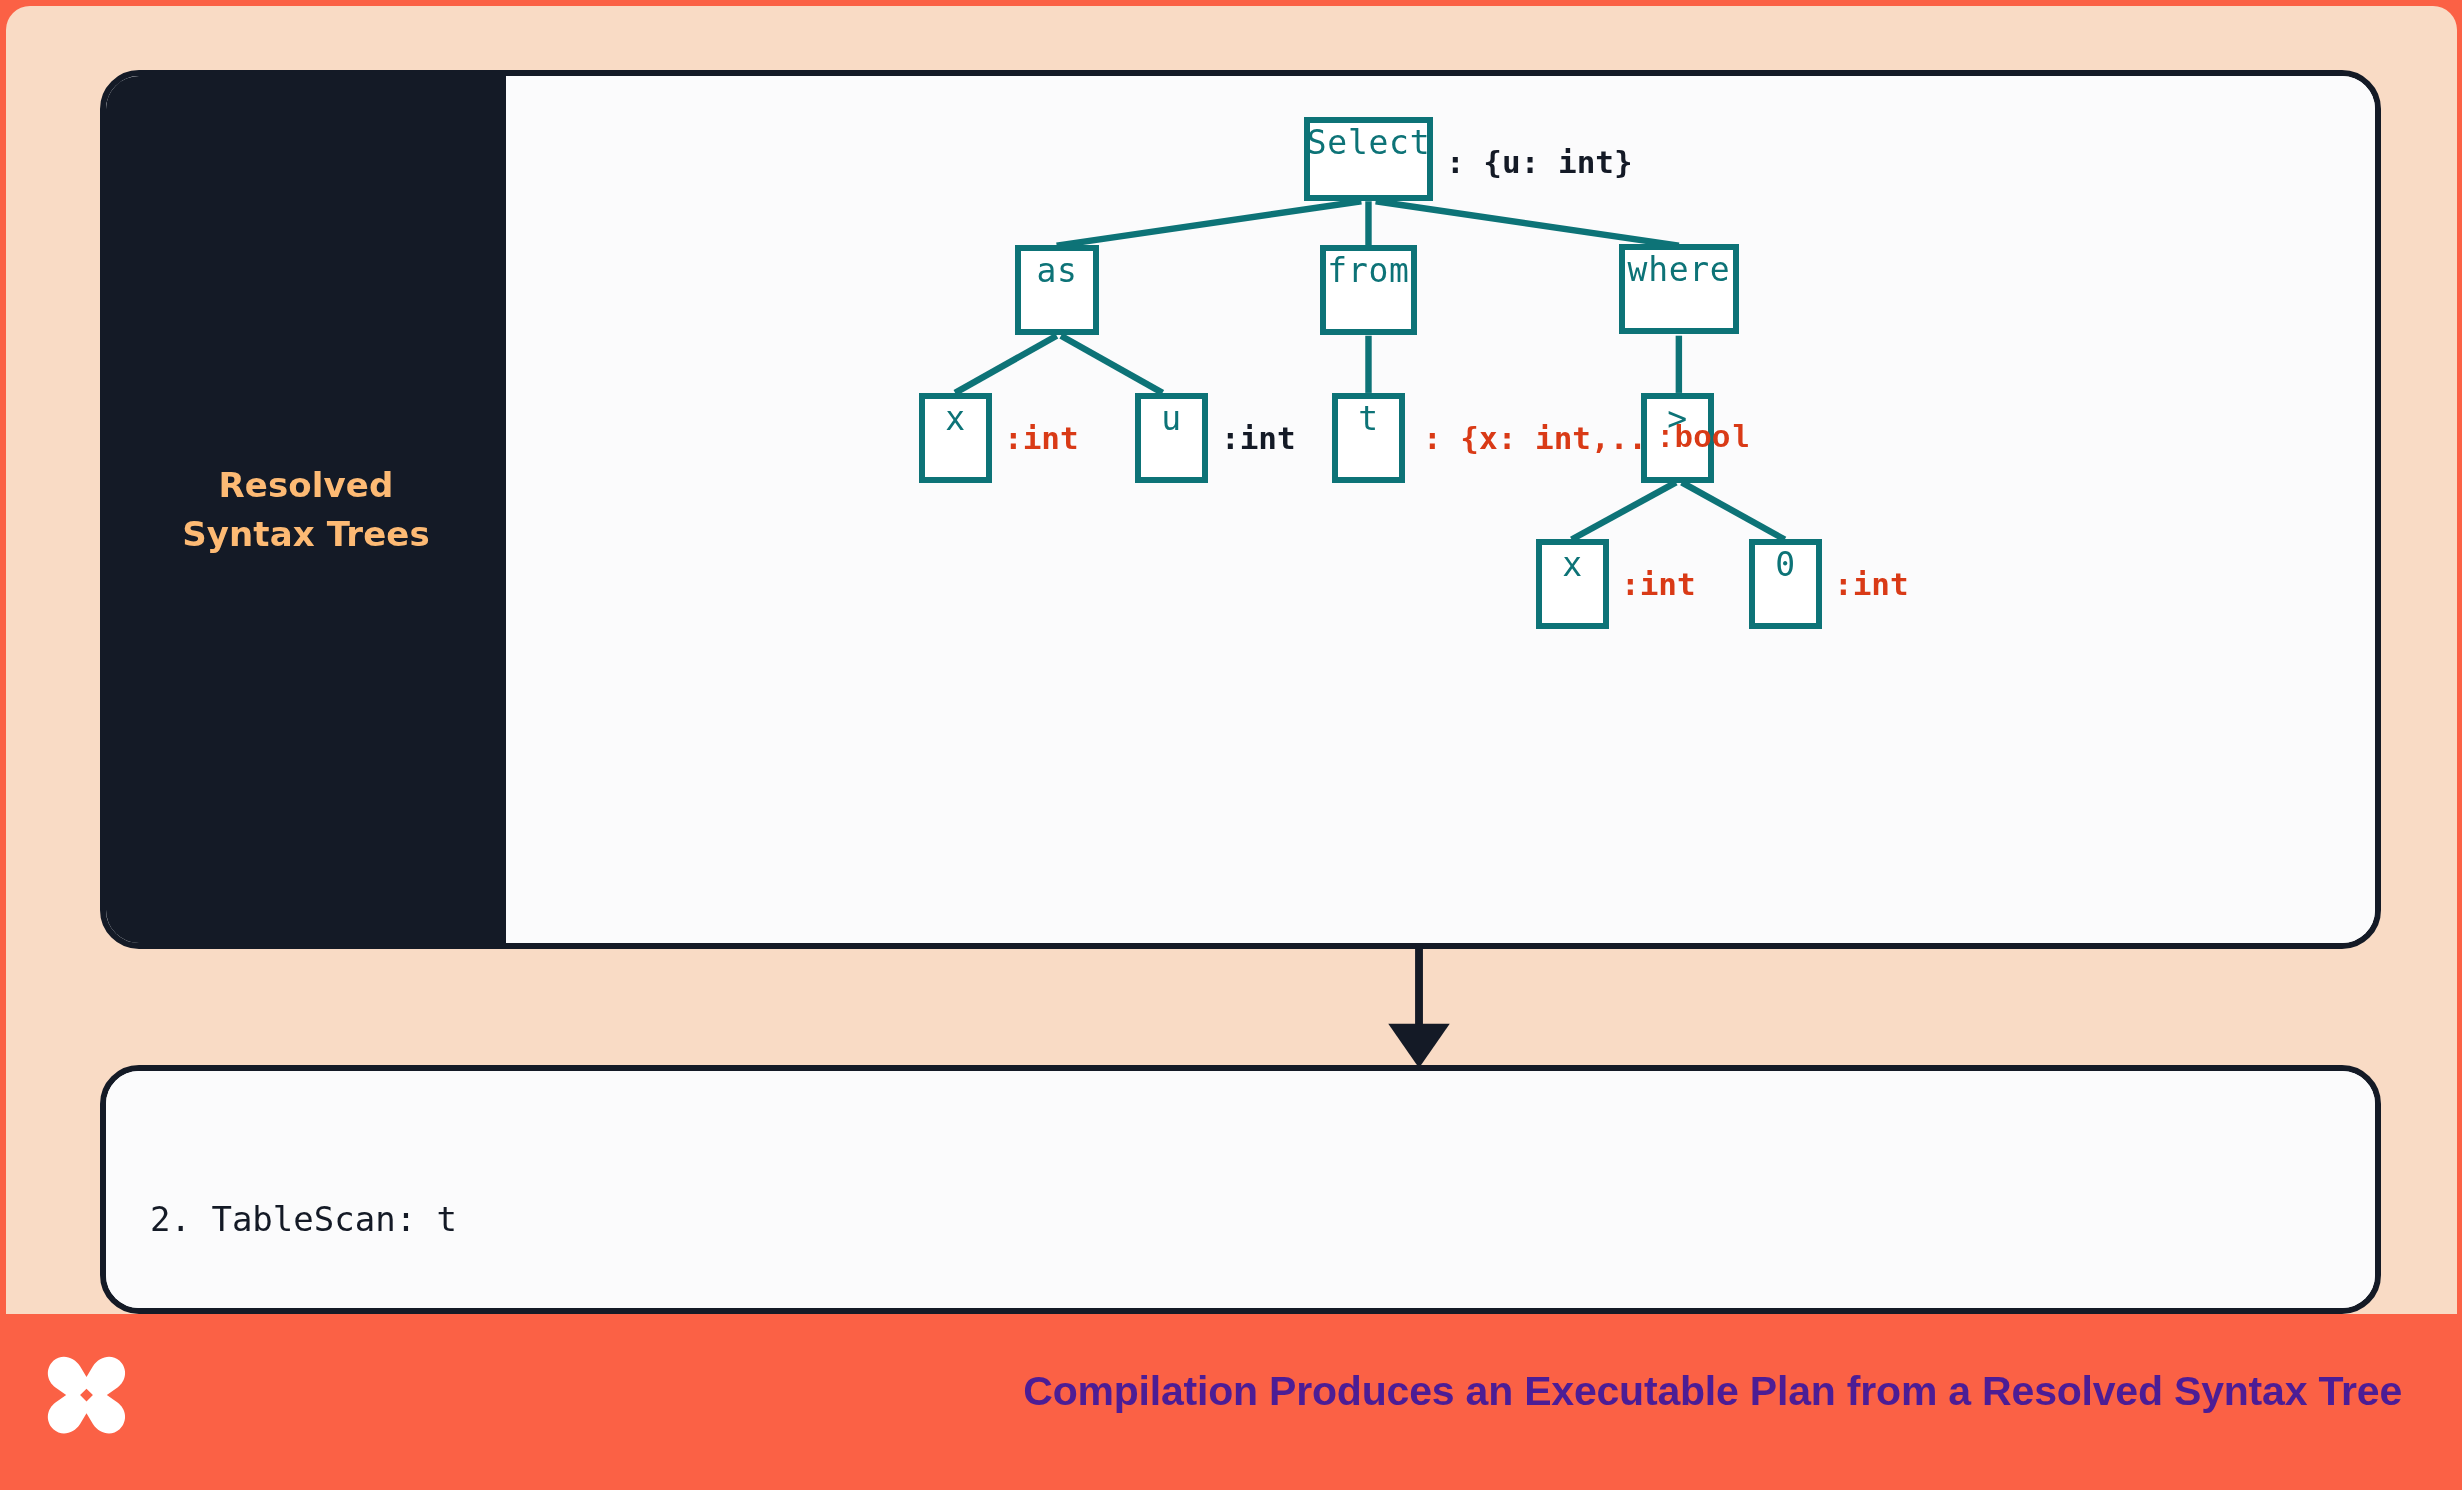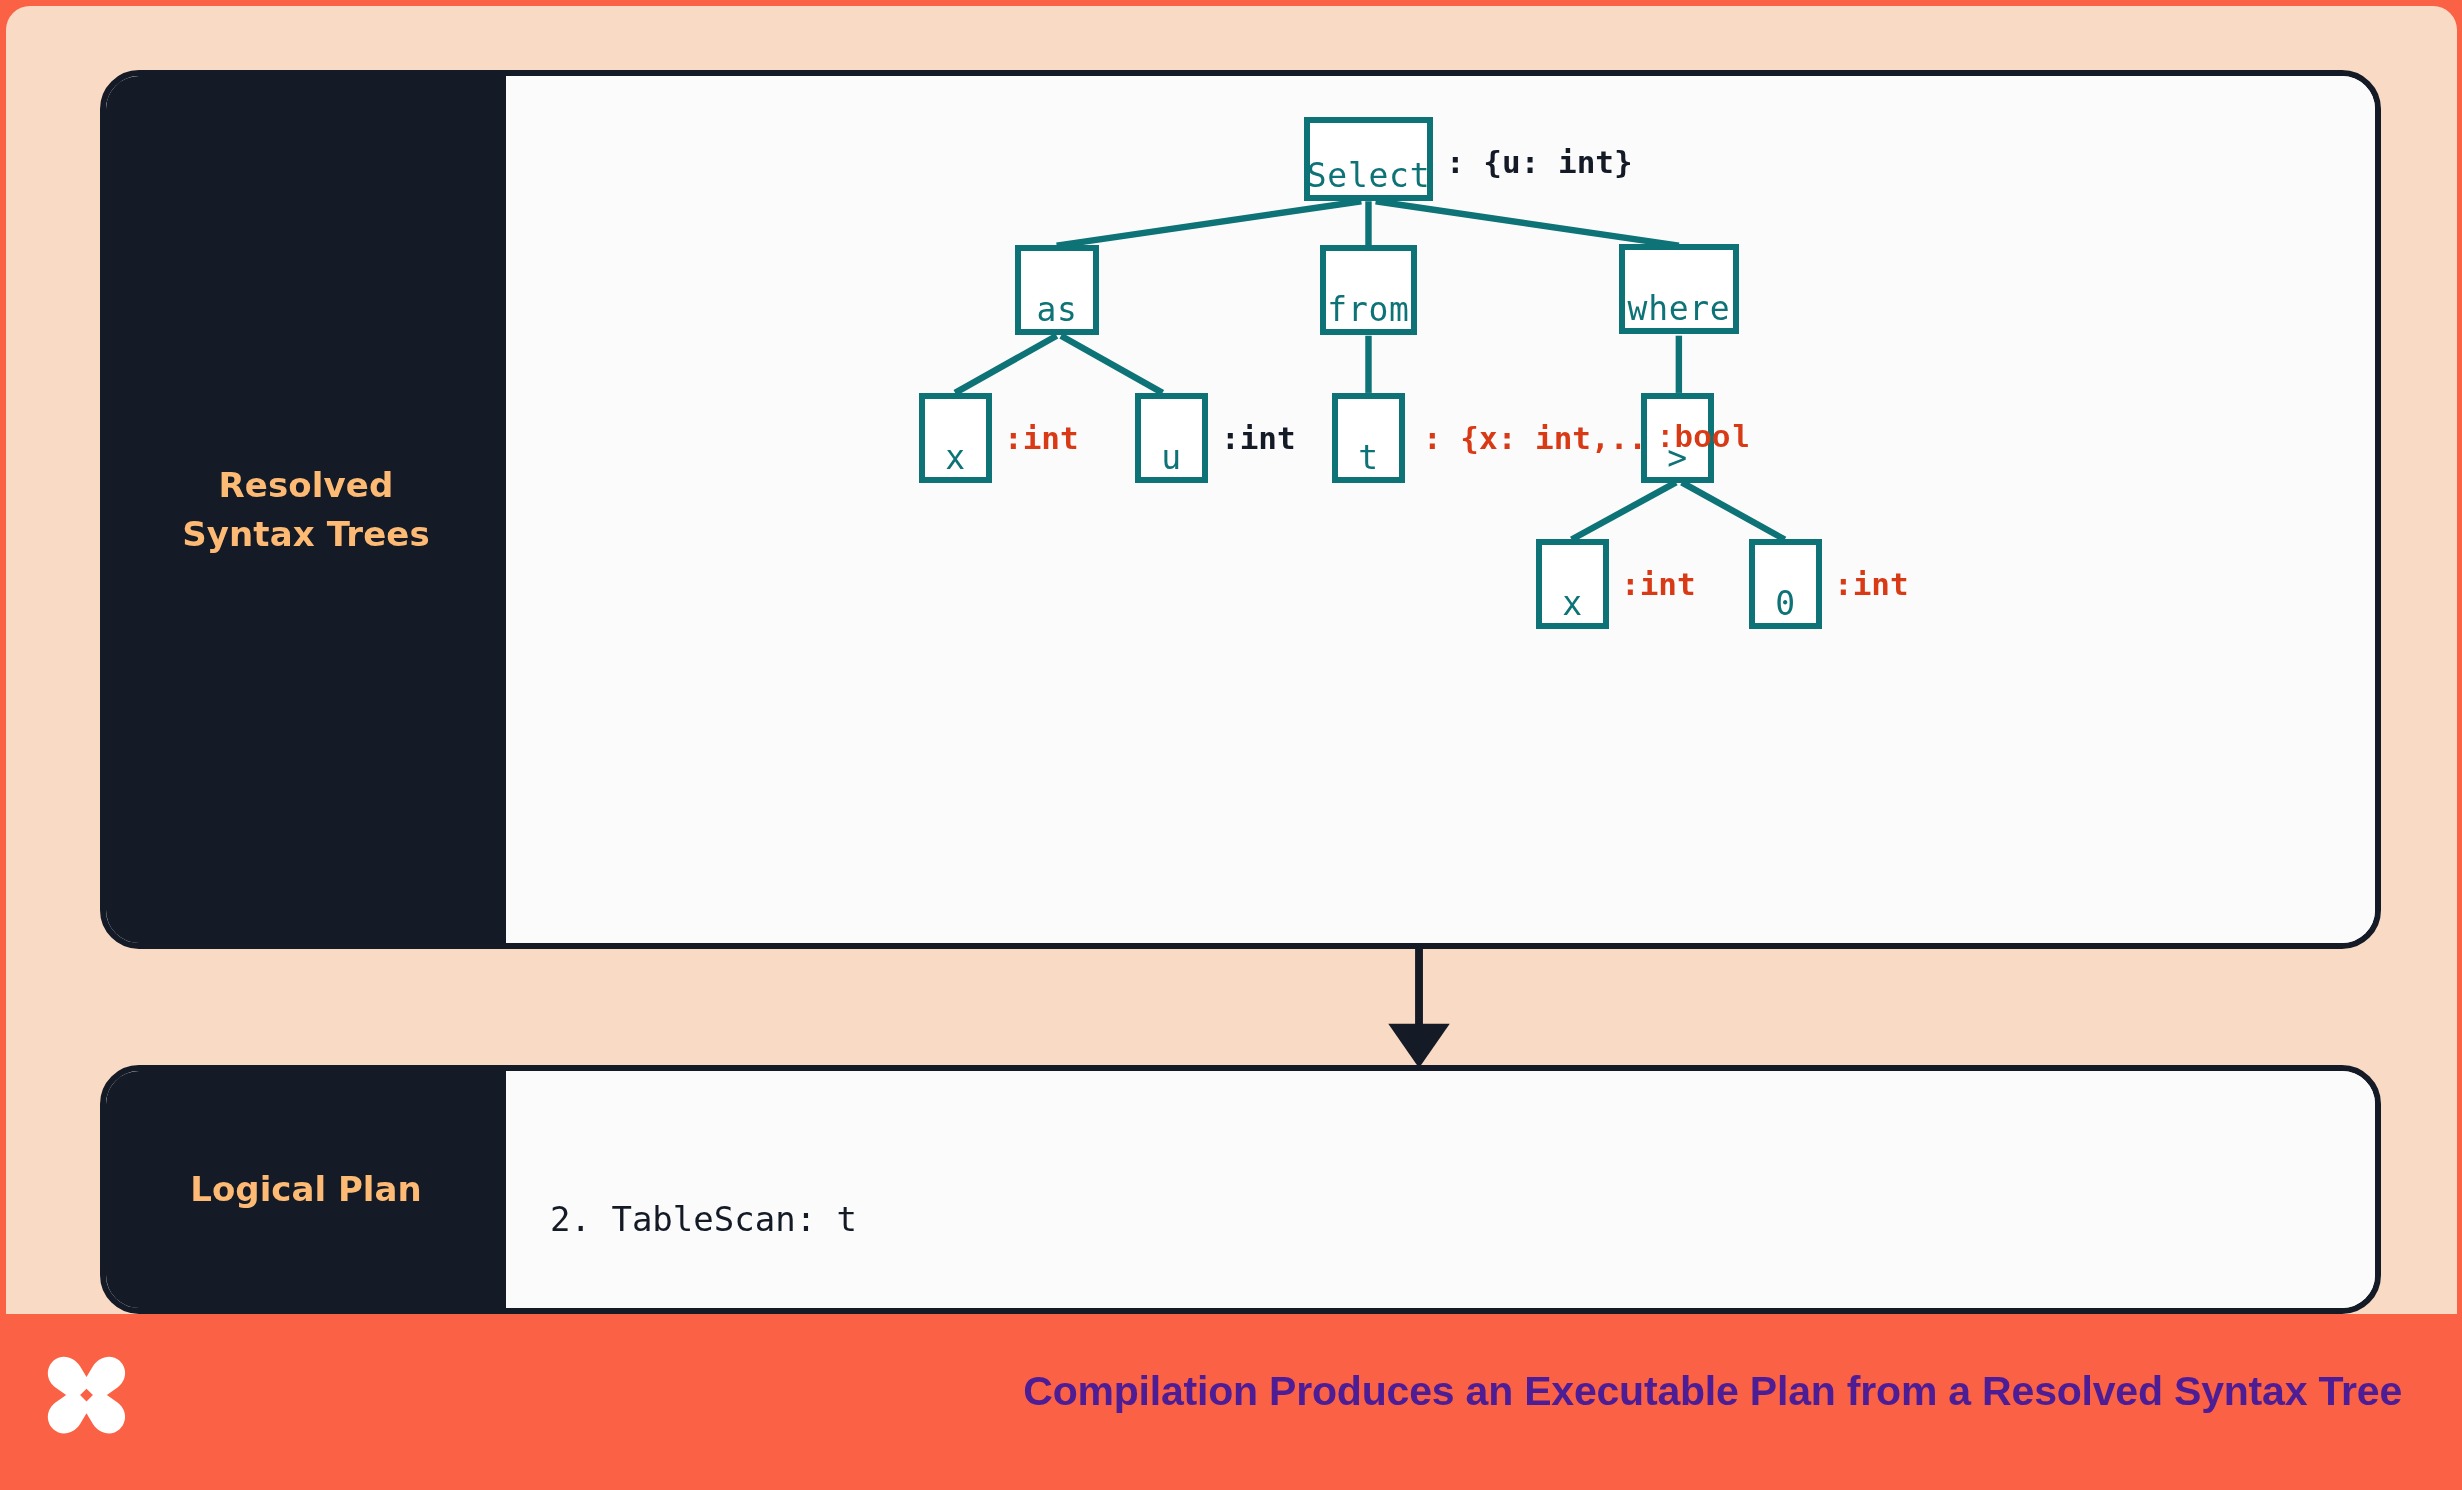--- a/index.html
+++ b/index.html
@@ -48,21 +48,21 @@
   #card-plan .card-sidebar{width:400px;font-size:34px;}
 
   
   .tree{position:absolute;left:0;top:0;width:100%;height:100%;}
   .edges{position:absolute;left:0;top:0;}
   .node{
     position:absolute;
     border:6.4px solid #0D7377;
     background:#FFFFFF;
     box-sizing:border-box;
-    display:flex;align-items:flex-end;justify-content:center;
+    display:flex;align-items:flex-start;justify-content:center;
     color:#0D7377;
     font-family:"DejaVu Sans Mono", monospace;
     font-size:33px;
     letter-spacing:0.7px;
     z-index:2;
   }
   .ann{
     position:absolute;
     font-family:"DejaVu Sans Mono", monospace;
     font-size:31px;
@@ -207,23 +207,20 @@
   </div>
 
   <div class="arrow-wrap">
     <svg width="2462" height="123" viewBox="0 0 3444 172">
       <line x1="1985" y1="0" x2="1985" y2="118" stroke="#141A26" stroke-width="11"></line>
       <polygon points="1942,110 2028,110 1985,172" fill="#141A26"></polygon>
     </svg>
   </div>
 
   <div class="card" id="card-plan">
-    <div class="card-sidebar">
-      <div>Logical Plan</div>
-    </div>
     <div class="card-body">
       <div class="plan-list">
         <span class="plan-line">2. TableScan: t</span>
         
         
       </div>
     </div>
   </div>
 
   <div class="footer">

